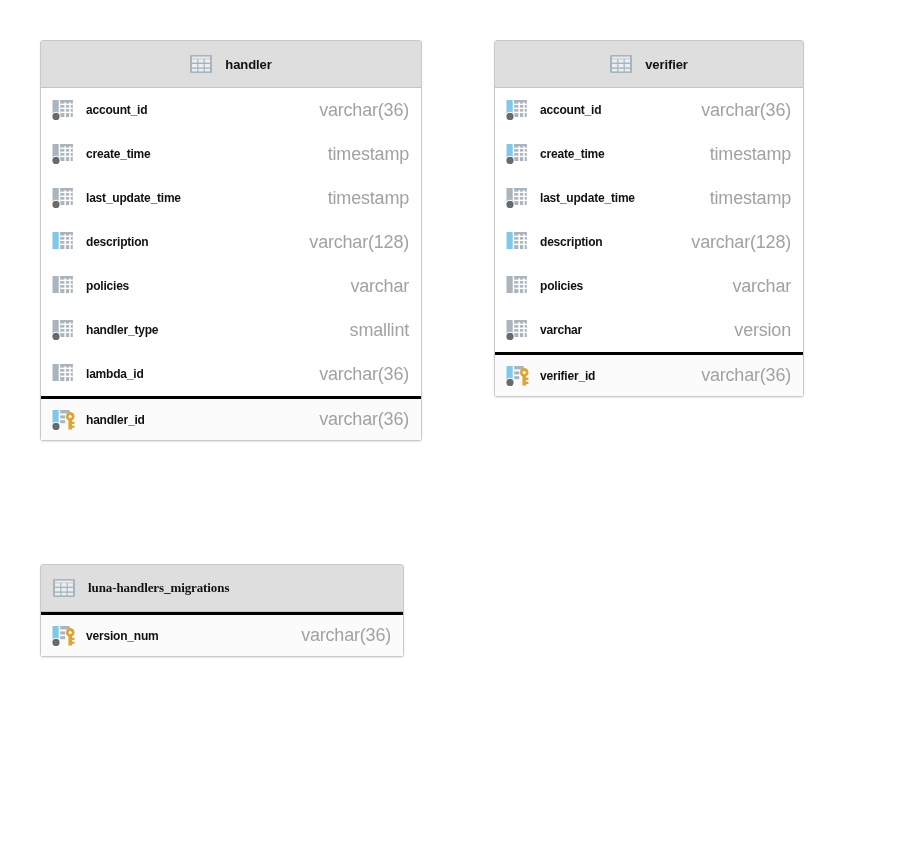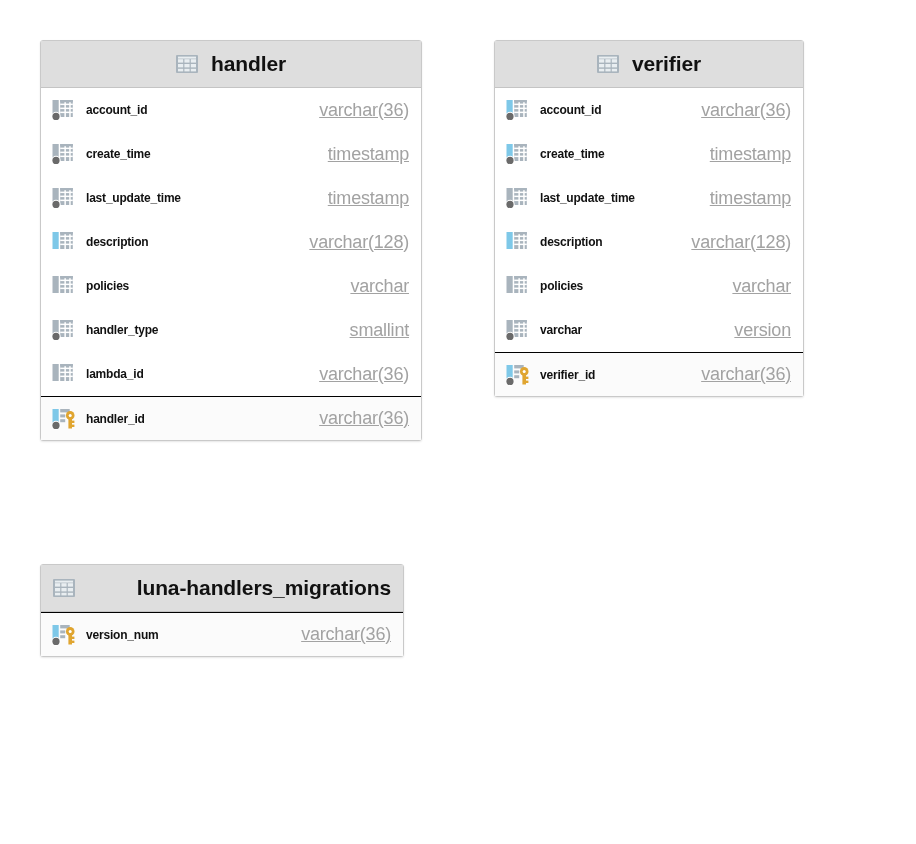--- a/index.html
+++ b/index.html
@@ -24,24 +24,24 @@
 
   .card-header {
     display: flex;
     align-items: center;
     height: 47px;
     background: #dedede;
     border-bottom: 1px solid #c4c4c4;
     padding: 0 12px;
   }
   .card-header.center { justify-content: center; }
-  .card-header.left   { justify-content: space-between; }
+  .card-header.left   { justify-content: flex-start; font-family: Liberation Serif, serif; }
 
   .card-title {
-    font-size: 21px;
+    font-size: 13px;
     font-weight: bold;
     color: #111111;
     letter-spacing: -0.1px;
     white-space: nowrap;
   }
 
   
   .hdr-icon {
     width: 22px; height: 18px;
     margin-right: 13px;
@@ -53,21 +53,21 @@
   .col-row {
     position: relative;
     display: flex;
     align-items: center;
     height: 44px;
     padding: 0 12px 0 10px;
     background: #ffffff;
   }
   .col-row.pk {
     background: #fbfbfb;
-    border-top: 1px solid #000000;
+    border-top: 3px solid #000000;
     text-align: right;
   }
 
   .col-icon {
     width: 26px; height: 24px;
     margin-right: 9px;
     flex: 0 0 auto;
     display: block;
   }
 
@@ -80,21 +80,20 @@
   }
 
   .col-type {
     margin-left: auto;
     padding-left: 14px;
     font-size: 18px;
     font-weight: normal;
     color: #a2a2a2;
     white-space: nowrap;
     letter-spacing: -0.2px;
-    text-decoration: underline;
   }
 </style>
 </head>
 <body>
 
 <div id="canvas">
     <div class="table-card" style="left: 40px; top: 40px; width: 382px;">
       <div class="card-header center">
         <svg viewBox="0 0 22 18" width="22" height="18" class="hdr-icon">
           <rect x="0" y="0" width="22" height="18" rx="1" fill="#a9b4bd"></rect>

